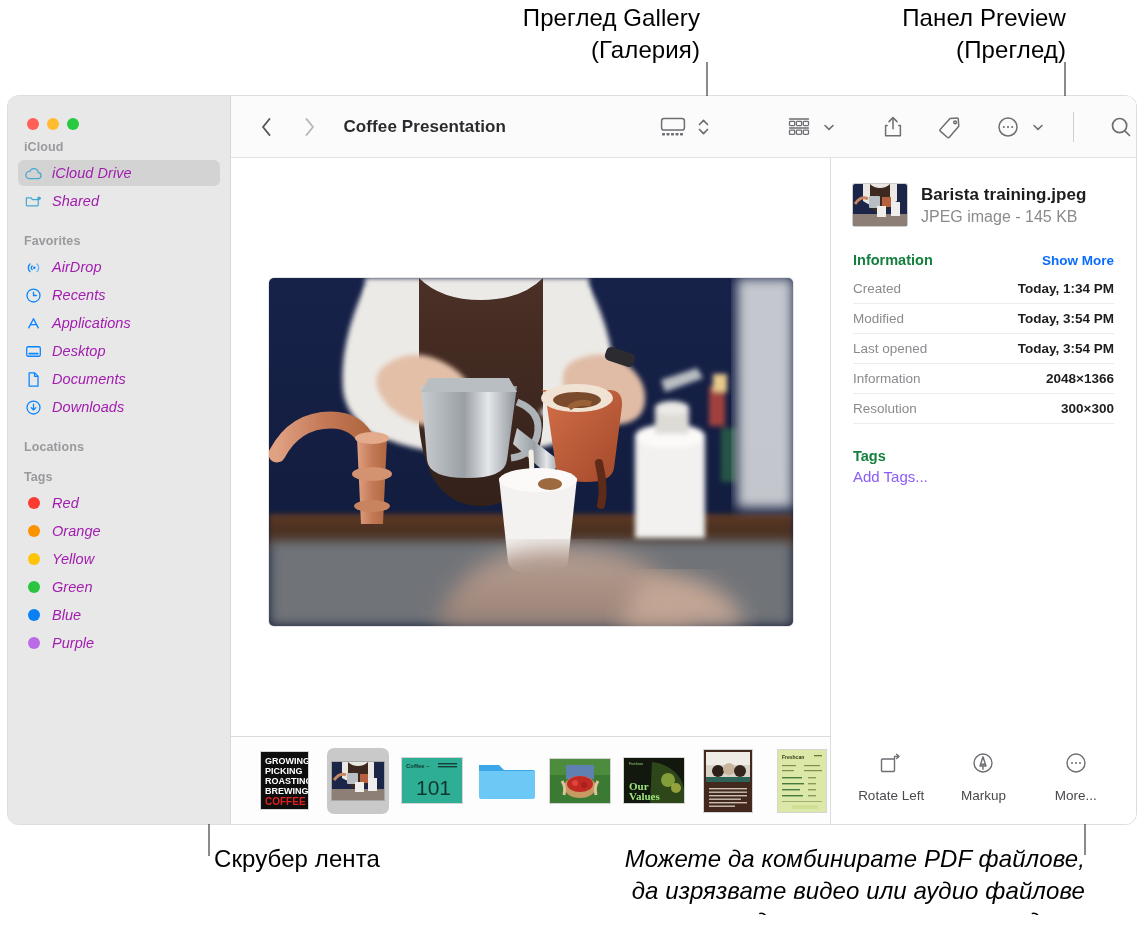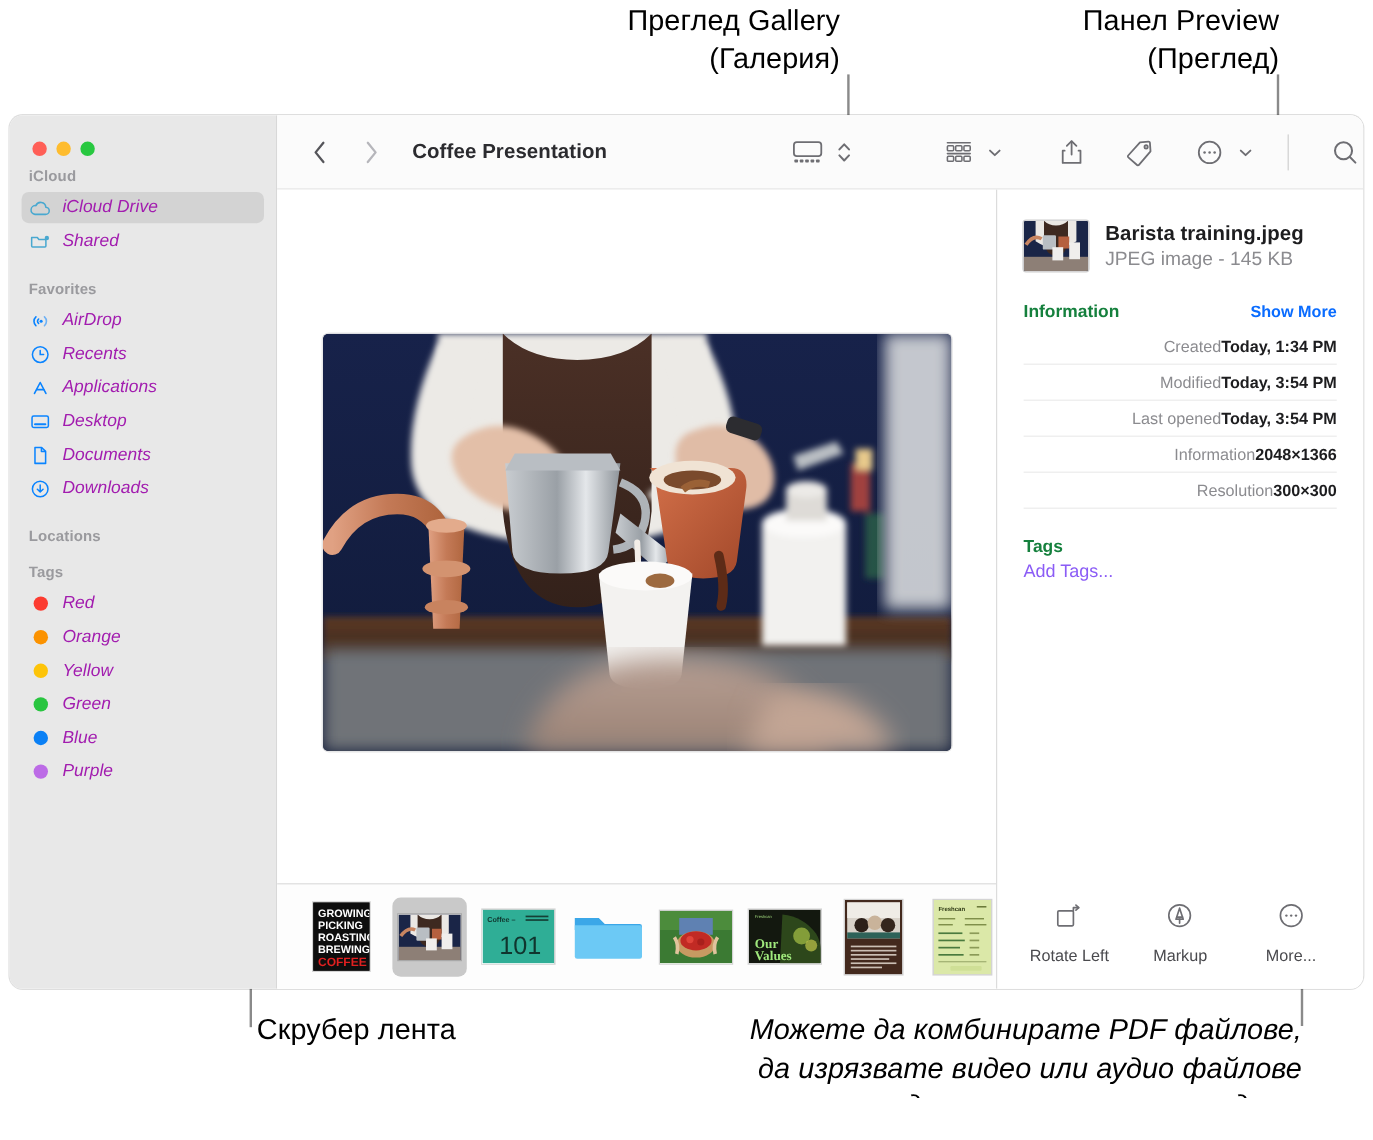--- a/index.html
+++ b/index.html
@@ -269,21 +269,21 @@
     font-weight: bold;
     color: #15803d;
   }
   .show-more {
     font-size: 13.5px;
     color: #0a6cff;
     font-weight: bold;
   }
   .info-row {
     display: flex;
-    justify-content: flex-end;
+    justify-content: space-between;
     align-items: center;
     height: 29px;
     border-bottom: 1px solid #ececec;
     font-size: 13.5px;
   }
   .info-row:last-child { border-bottom: none; }
   .info-key { color: #8b8b8f; }
   .info-val { color: #1d1d1f; font-weight: bold; }
   #tags-section { margin-top: 24px; }
   #add-tags {

